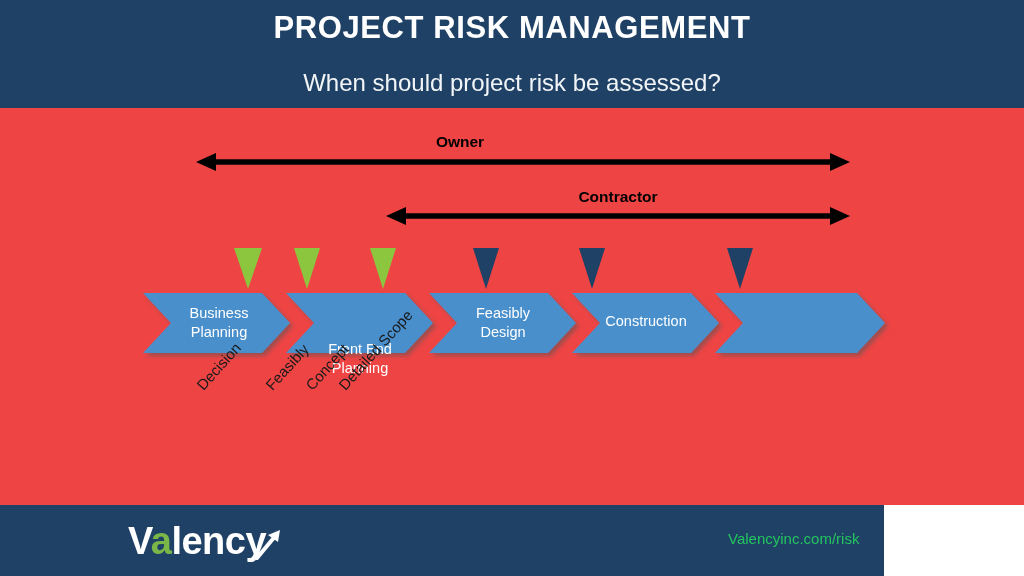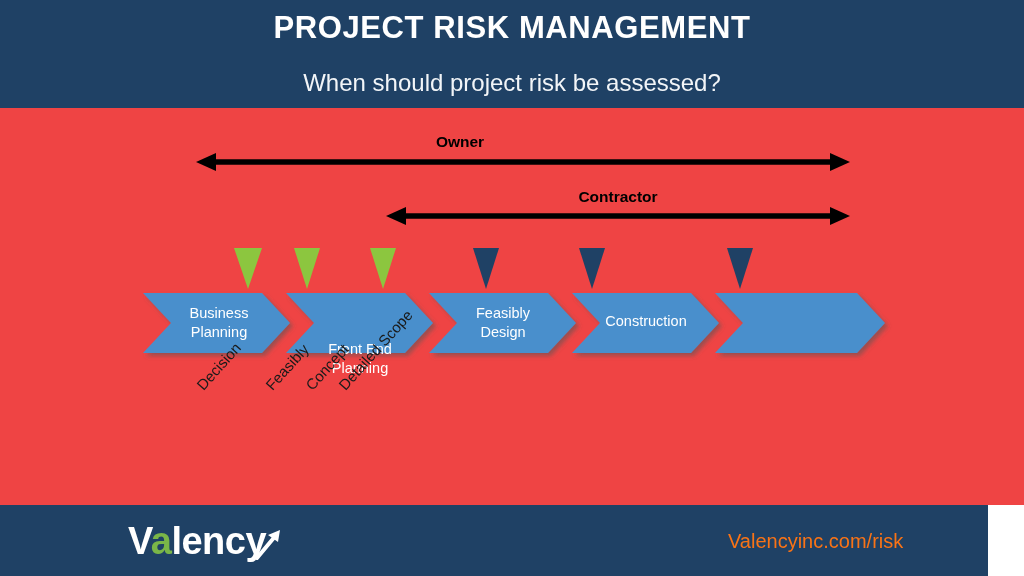--- a/index.html
+++ b/index.html
@@ -69,38 +69,38 @@
     position:absolute;
     color:#1a1a1a;
     font-size:15px;
     white-space:nowrap;
     transform-origin:left top;
     transform:rotate(-48deg);
   }
 
   
   #footer {
-    position:absolute; left:0; top:505px; width:988px; height:71px;
+    position:absolute; left:0; top:505px; width:884px; height:71px;
     background:#1f4165;
   }
   #logo {
     position:absolute; left:128px; top:12px;
     height:48px;
     display:flex; align-items:center;
   }
   #logo-text {
     font-size:38px; font-weight:bold; color:#ffffff;
     letter-spacing:-0.5px; line-height:1;
     position:relative;
   }
   #logo-text .green { color:#7ab648; }
   #logo-arrow { position:absolute; left:124px; top:10px; }
   #footer-url {
     position:absolute; left:728px; top:25px;
-    color:#f97316; font-size:20px;
+    color:#22c55e; font-size:15px;
   }
 </style>
 </head>
 <body>
 
 <div id="header">
   <div id="header-title">PROJECT RISK MANAGEMENT</div>
   <div id="header-subtitle">When should project risk be assessed?</div>
 </div>
 

